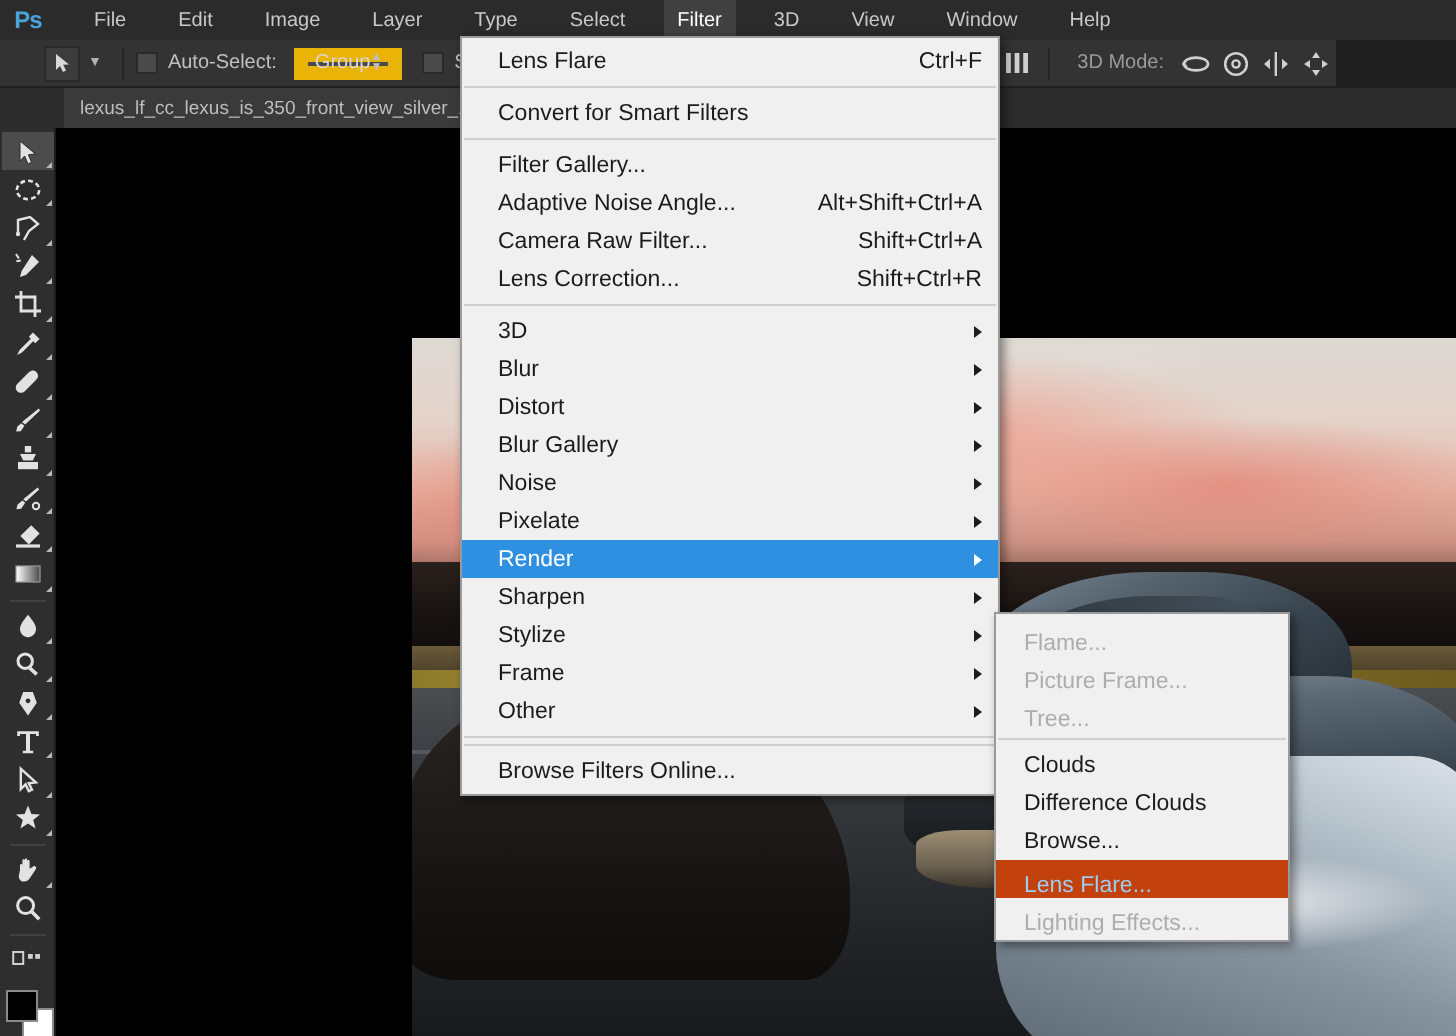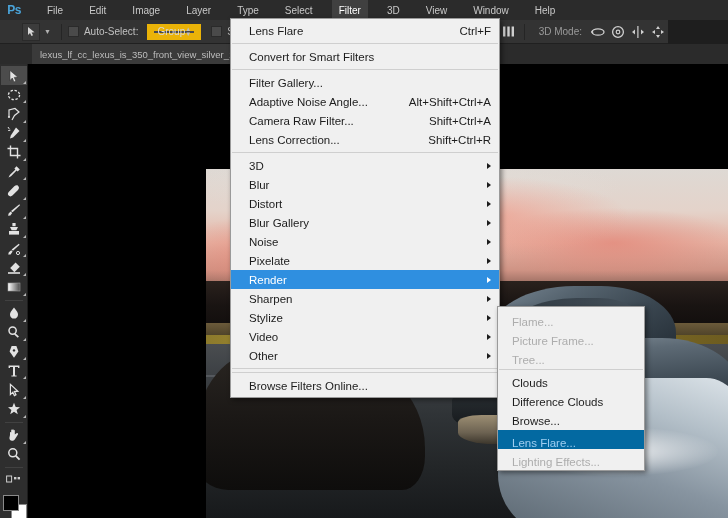--- a/index.html
+++ b/index.html
@@ -205,21 +205,21 @@
   }
   .mi .accel{ margin-left:auto; padding-left:22px; color:#1c1c1c; font-size:11.5px;}
   .mi .arrow{
     margin-left:auto; width:0;height:0;
     border-top:3.5px solid transparent; border-bottom:3.5px solid transparent;
     border-left:4.5px solid #1c1c1c;
   }
   .mi.hl{ background:#2f8fe0; color:#ffffff; }
   .mi.hl .arrow{ border-left-color:#ffffff; }
   .mi.dim{ color:#adadad;align-items:flex-end; }
-  .mi.hl.dim{ background:#0369a1; color:#9ecdf0; }
+  .mi.hl.dim{ background:#c2410c; color:#9ecdf0; }
   .msep{ height:1px; background:#cfcfcf; margin:3px 1px; }
 
   
   #render-submenu{
     position:absolute; left:497px; top:306px; width:148px;
     background:#f0f0f0; border:1px solid #9a9a9a;
     box-shadow:2px 2px 5px rgba(0,0,0,.45);
     padding:2px 0; z-index:50;
   }
   #render-submenu .mi{ padding-left:14px; }
@@ -556,21 +556,21 @@
     </div>
     <div class="mi">
       <span>Sharpen</span>
       <span class="arrow"></span>
     </div>
     <div class="mi">
       <span>Stylize</span>
       <span class="arrow"></span>
     </div>
     <div class="mi">
-      <span>Video</span>
+      <span>Frame</span>
       <span class="arrow"></span>
     </div>
     <div class="mi">
       <span>Other</span>
       <span class="arrow"></span>
     </div>
     <div class="msep"></div>
     <div class="msep"></div>
     <div class="mi">
       <span>Browse Filters Online...</span>

